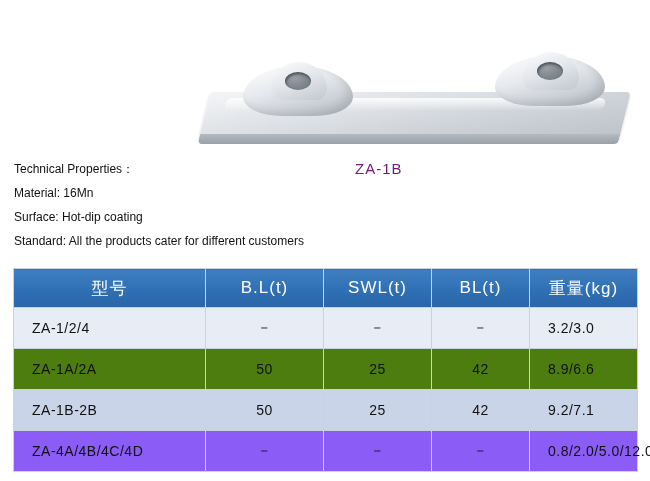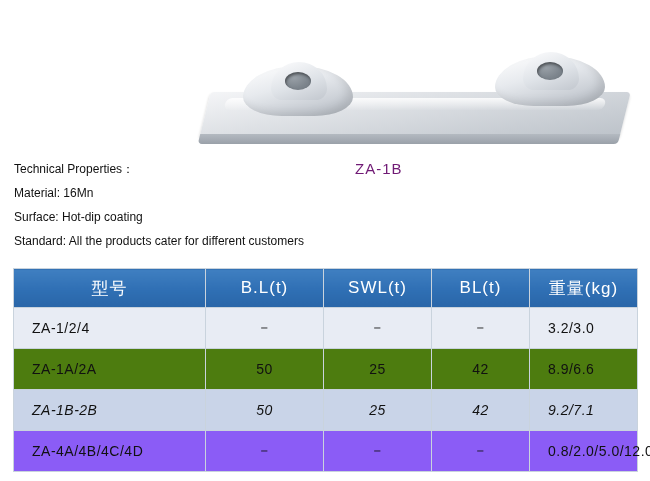--- a/index.html
+++ b/index.html
@@ -158,21 +158,21 @@
     text-align: left;
     padding-left: 18px;
   }
   .spec-table td.weight {
     text-align: left;
     padding-left: 18px;
     margin-top: 48px;
   }
   .row-a td { background: #e8ecf4; }
   .row-b td { background: #4d7c0f; }
-  .row-c td { background: #c9d4e8; font-style: italic; }
+  .row-c td { background: #c9d4e8; }
   .row-d td { background: #8b5cf6; }
 
   .col-model  { width: 192px; }
   .col-bl     { width: 118px; }
   .col-swl    { width: 108px; }
   .col-blt    { width: 98px; }
   .col-weight { width: 108px; }
 </style>
 </head>
 <body>

